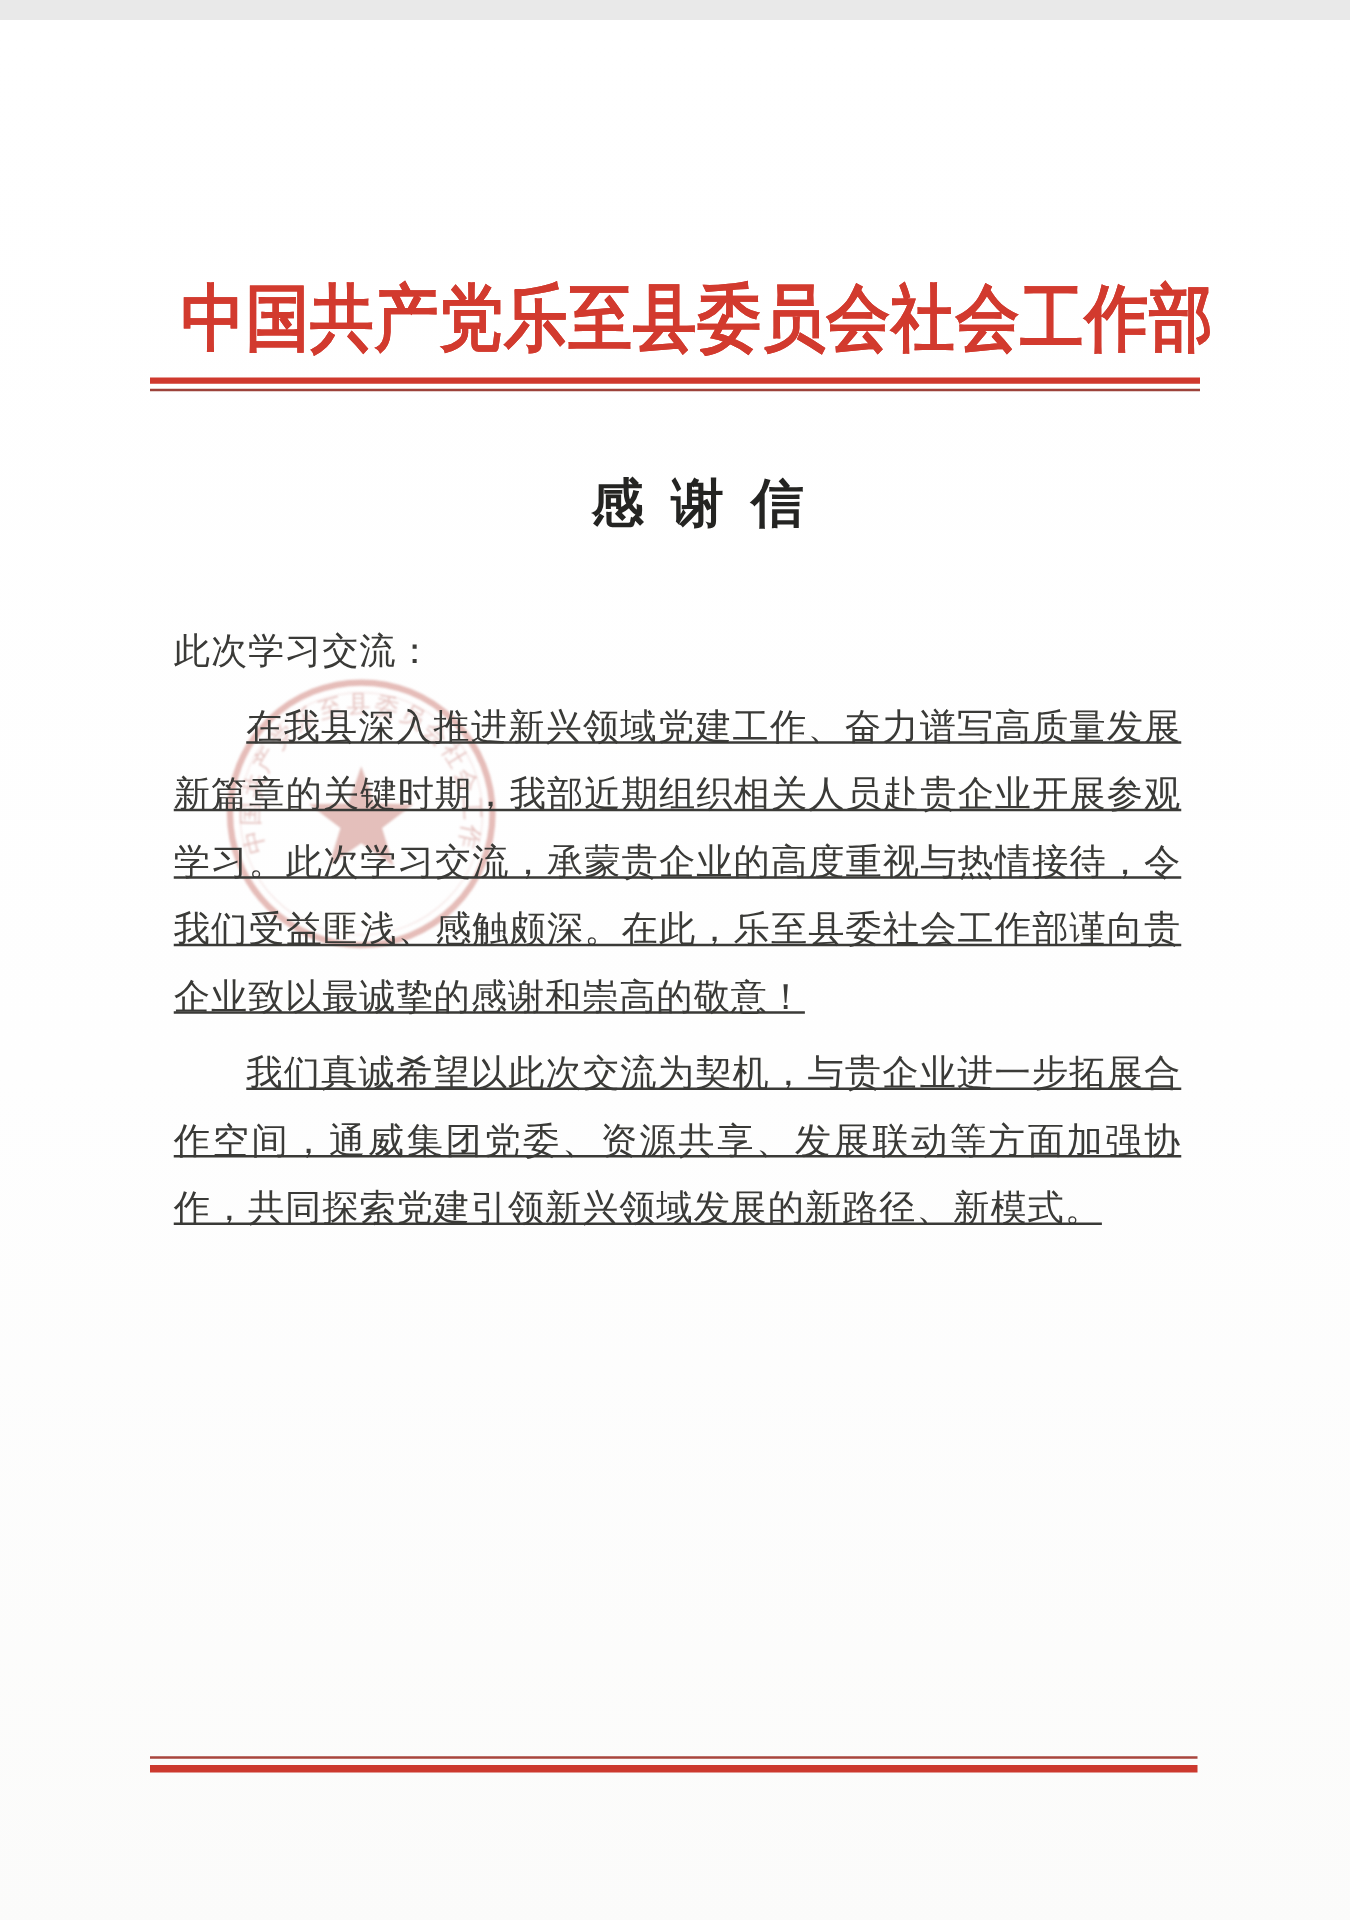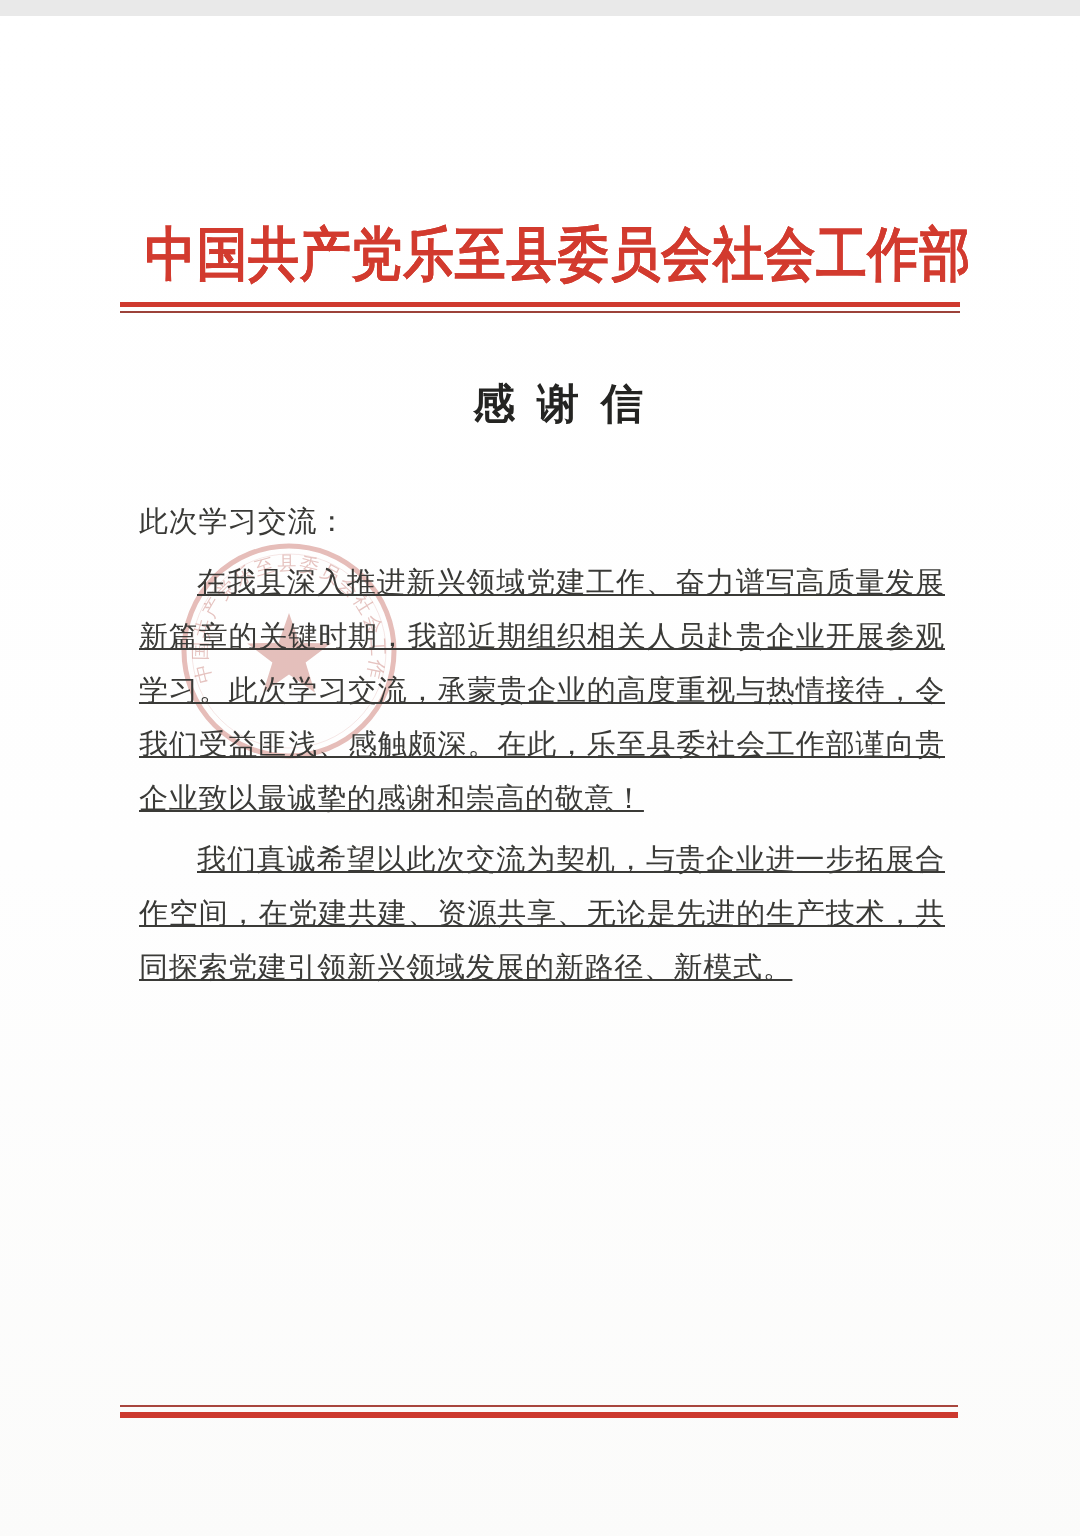--- a/index.html
+++ b/index.html
@@ -80,21 +80,21 @@
     <circle cx="115" cy="115" r="97" fill="none" stroke="#cd7b73" stroke-width="1" opacity="0.18"></circle>
     <polygon points="115,77 125.3,106.8 156.8,107.4 131.6,126.4 140.9,156.6 115,138.5 89.1,156.6 98.4,126.4 73.2,107.4 104.7,106.8" fill="#c98078" opacity="0.5"></polygon>
     <text font-size="19" letter-spacing="2" fill="#c4736c" opacity="0.42" font-family="Liberation Serif, serif">
       <textPath href="#sealArc" startOffset="2%">中国共产党乐至县委员会社会工作部</textPath>
     </text>
   </svg>
 
   <div class="body-text">
     <p>此次学习交流：</p>
     <p class="indent">在我县深入推进新兴领域党建工作、奋力谱写高质量发展新篇章的关键时期，我部近期组织相关人员赴贵企业开展参观学习。此次学习交流，承蒙贵企业的高度重视与热情接待，令我们受益匪浅、感触颇深。在此，乐至县委社会工作部谨向贵企业致以最诚挚的感谢和崇高的敬意！</p>
-    <p class="indent">我们真诚希望以此次交流为契机，与贵企业进一步拓展合作空间，在党建共建、资源共享、无论是先进的生产技术，共同探索党建引领新兴领域发展的新路径、新模式。</p>
+    <p class="indent">我们真诚希望以此次交流为契机，与贵企业进一步拓展合作空间，通威集团党委、资源共享、发展联动等方面加强协作，共同探索党建引领新兴领域发展的新路径、新模式。</p>
   </div>
 
   <div class="foot-rules">
     <div class="rule-thin-bottom"></div>
     <div class="rule-thick-bottom"></div>
   </div>
 
 </div>
 
 </body></html>

